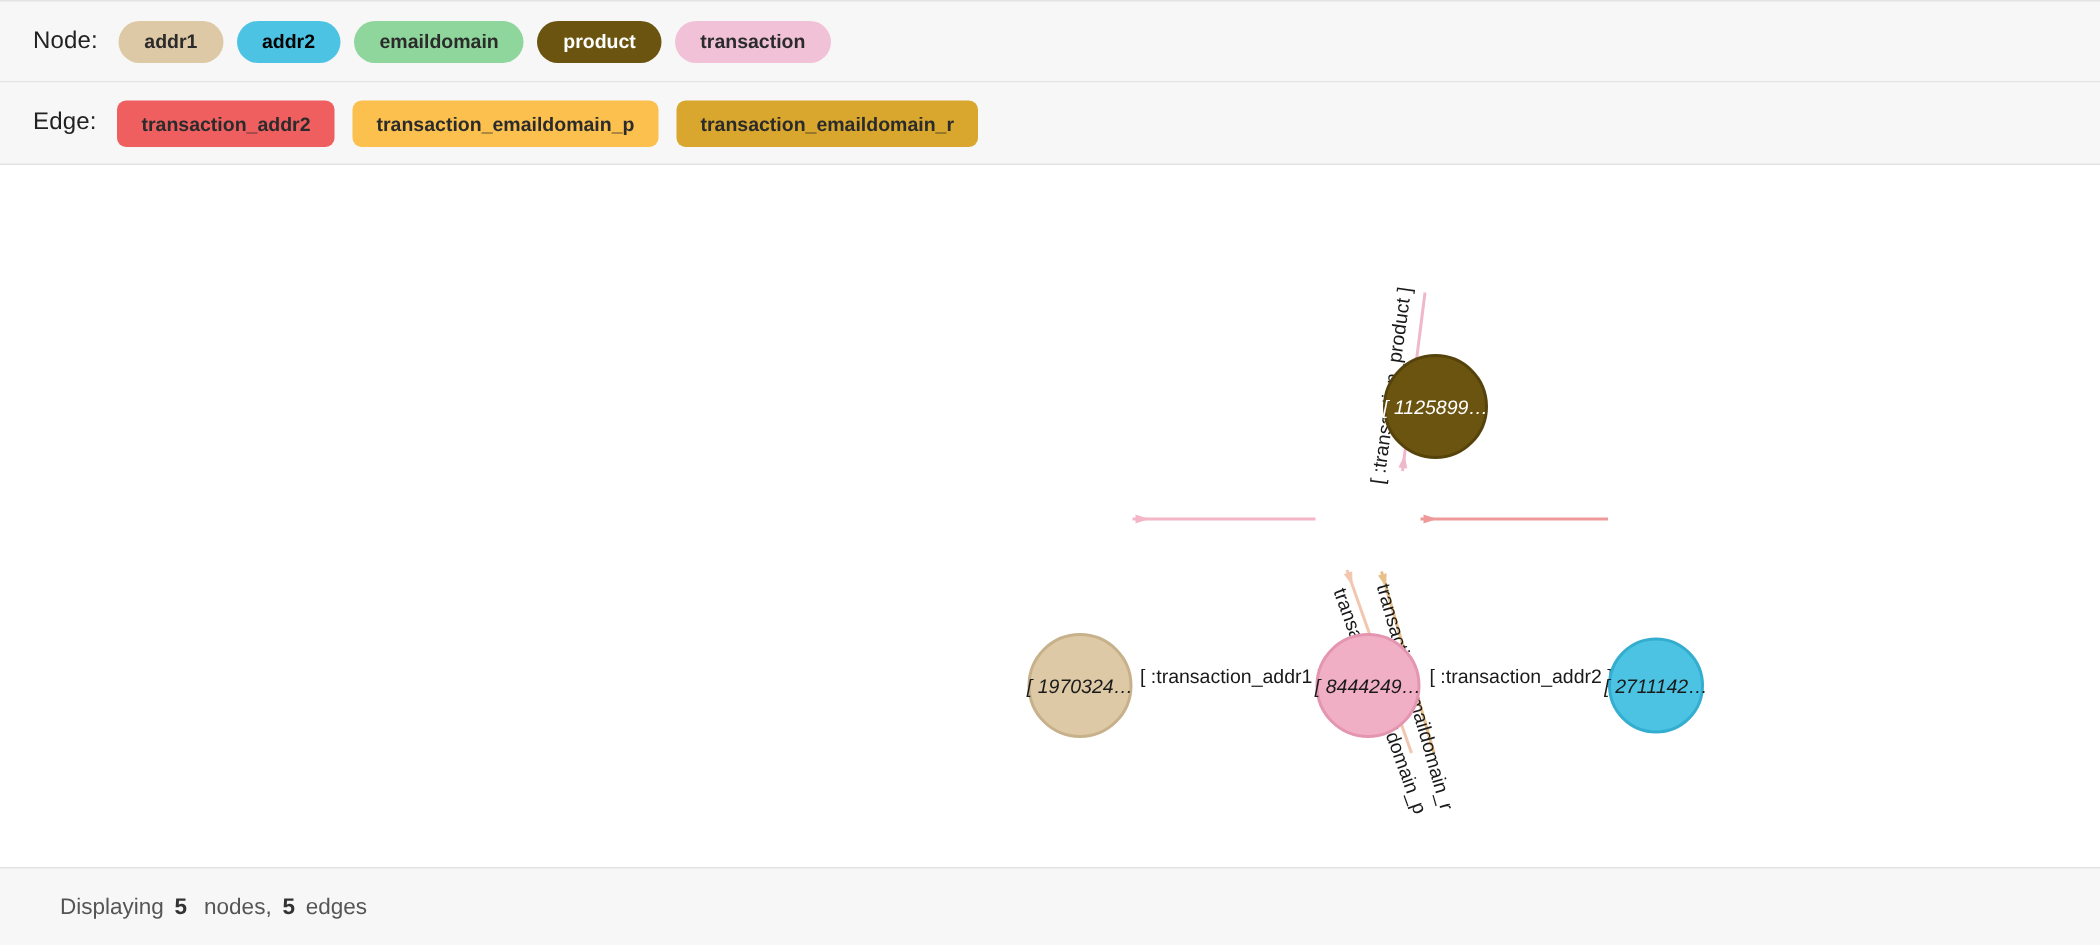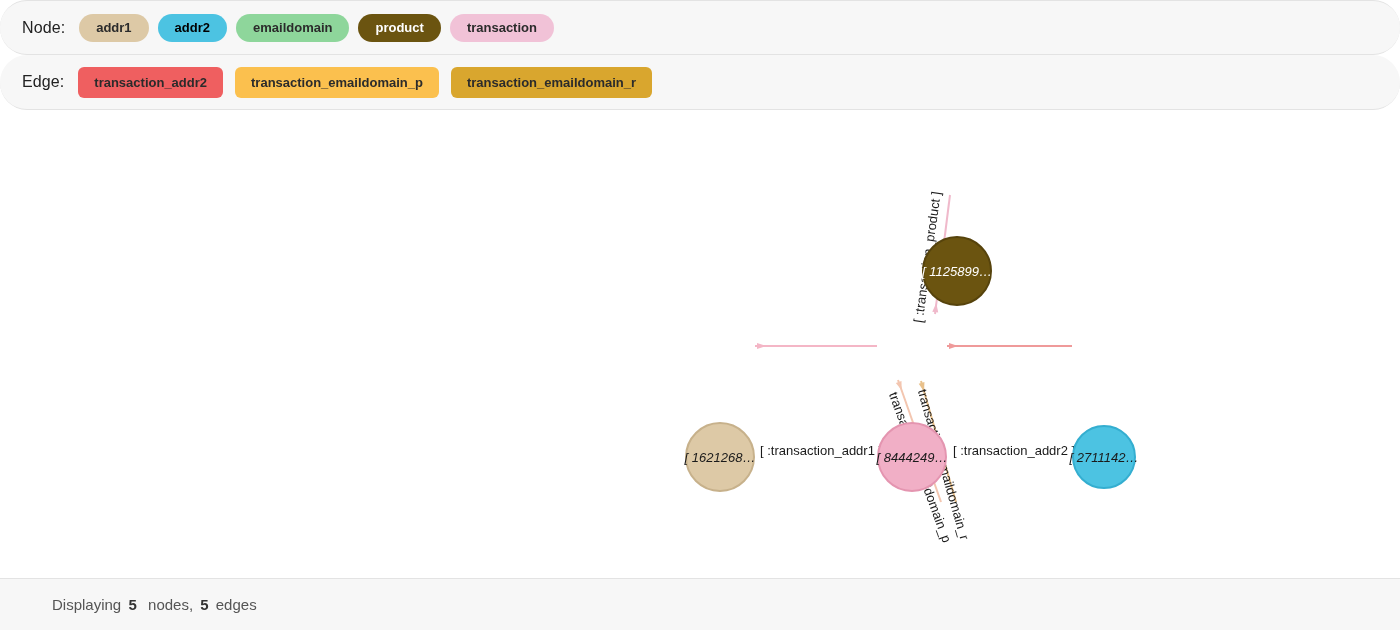--- a/index.html
+++ b/index.html
@@ -28,21 +28,20 @@
   .legend-bar {
     height: 55px;
     flex: 0 0 55px;
     background: #f7f7f7;
     border-top: 1px solid #e3e3e3;
     border-bottom: 1px solid #e3e3e3;
     display: flex;
     align-items: center;
     padding: 0 0 0 22px;
     box-sizing: border-box;
-    border-radius: 27px;
   }
   .legend-bar.second {
     border-top: none;
   }
   .legend-title {
     font-size: 16px;
     color: #222222;
     margin-right: 14px;
     white-space: nowrap;
     letter-spacing: 0.1px;
@@ -119,21 +118,21 @@
   }
 
   
   .footer {
     height: 52px;
     flex: 0 0 52px;
     background: #f7f7f7;
     border-top: 1px solid #e3e3e3;
     display: flex;
     align-items: center;
-    padding-left: 52px;
+    padding-left: 40px;
     box-sizing: border-box;
     font-size: 15px;
     color: #555555;
   }
   .footer b {
     color: #333333;
     font-weight: bold;
     margin: 0 3px;
   }
   .footer .seg { white-space: pre; }
@@ -181,21 +180,21 @@
       <div class="edge-label" style="left:953px; top:333px;">[ :transaction_addr2 ]</div>
       <div class="edge-label" style="left:918px; top:205px; transform:rotate(-82deg); transform-origin:0 50%;">[ :transaction_product ]</div>
       <div class="edge-label" style="left:893px; top:275px; transform:rotate(70deg); transform-origin:0 50%;">transaction_emaildomain_p</div>
       <div class="edge-label" style="left:922px; top:272px; transform:rotate(74deg); transform-origin:0 50%;">transaction_emaildomain_r</div>
 
       <div class="gnode" style="left:922px; top:126px; width:70px; height:70px; background:#6b5410; border:2px solid #56430c;">
         <span style="color:#ffffff;">[ 1125899…</span>
       </div>
 
       <div class="gnode" style="left:685px; top:312px; width:70px; height:70px; background:#ddc9a6; border:2px solid #c7b18b;">
-        <span style="color:#1a1a1a;">[ 1621268…</span>
+        <span style="color:#1a1a1a;">[ 1970324…</span>
       </div>
 
       <div class="gnode" style="left:877px; top:312px; width:70px; height:70px; background:#f1afc6; border:2px solid #e495b0;">
         <span style="color:#1a1a1a;">[ 8444249…</span>
       </div>
 
       <div class="gnode" style="left:1072px; top:315px; width:64px; height:64px; background:#4cc3e2; border:2px solid #34aed0;">
         <span style="color:#1a1a1a;">[ 2711142…</span>
       </div>
 

